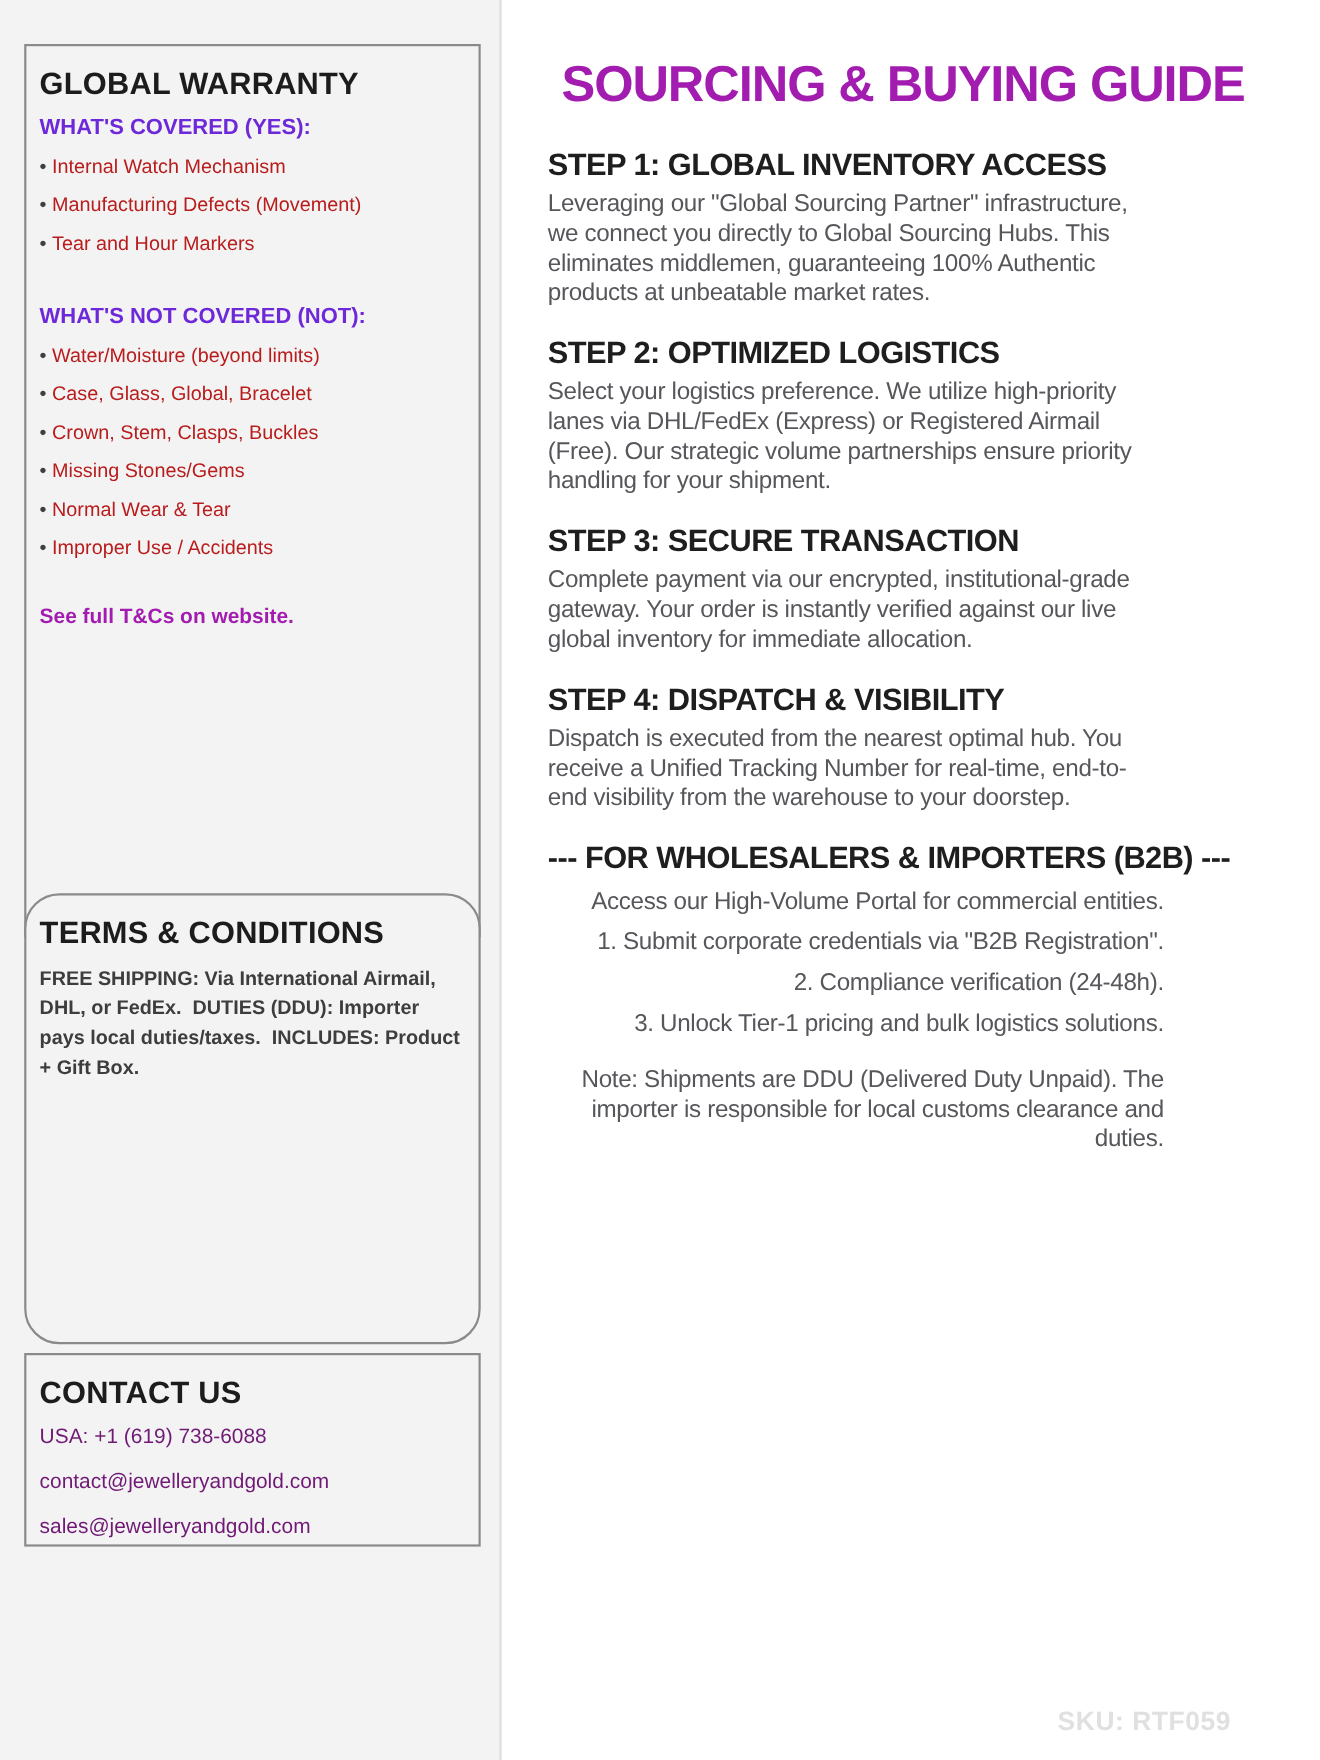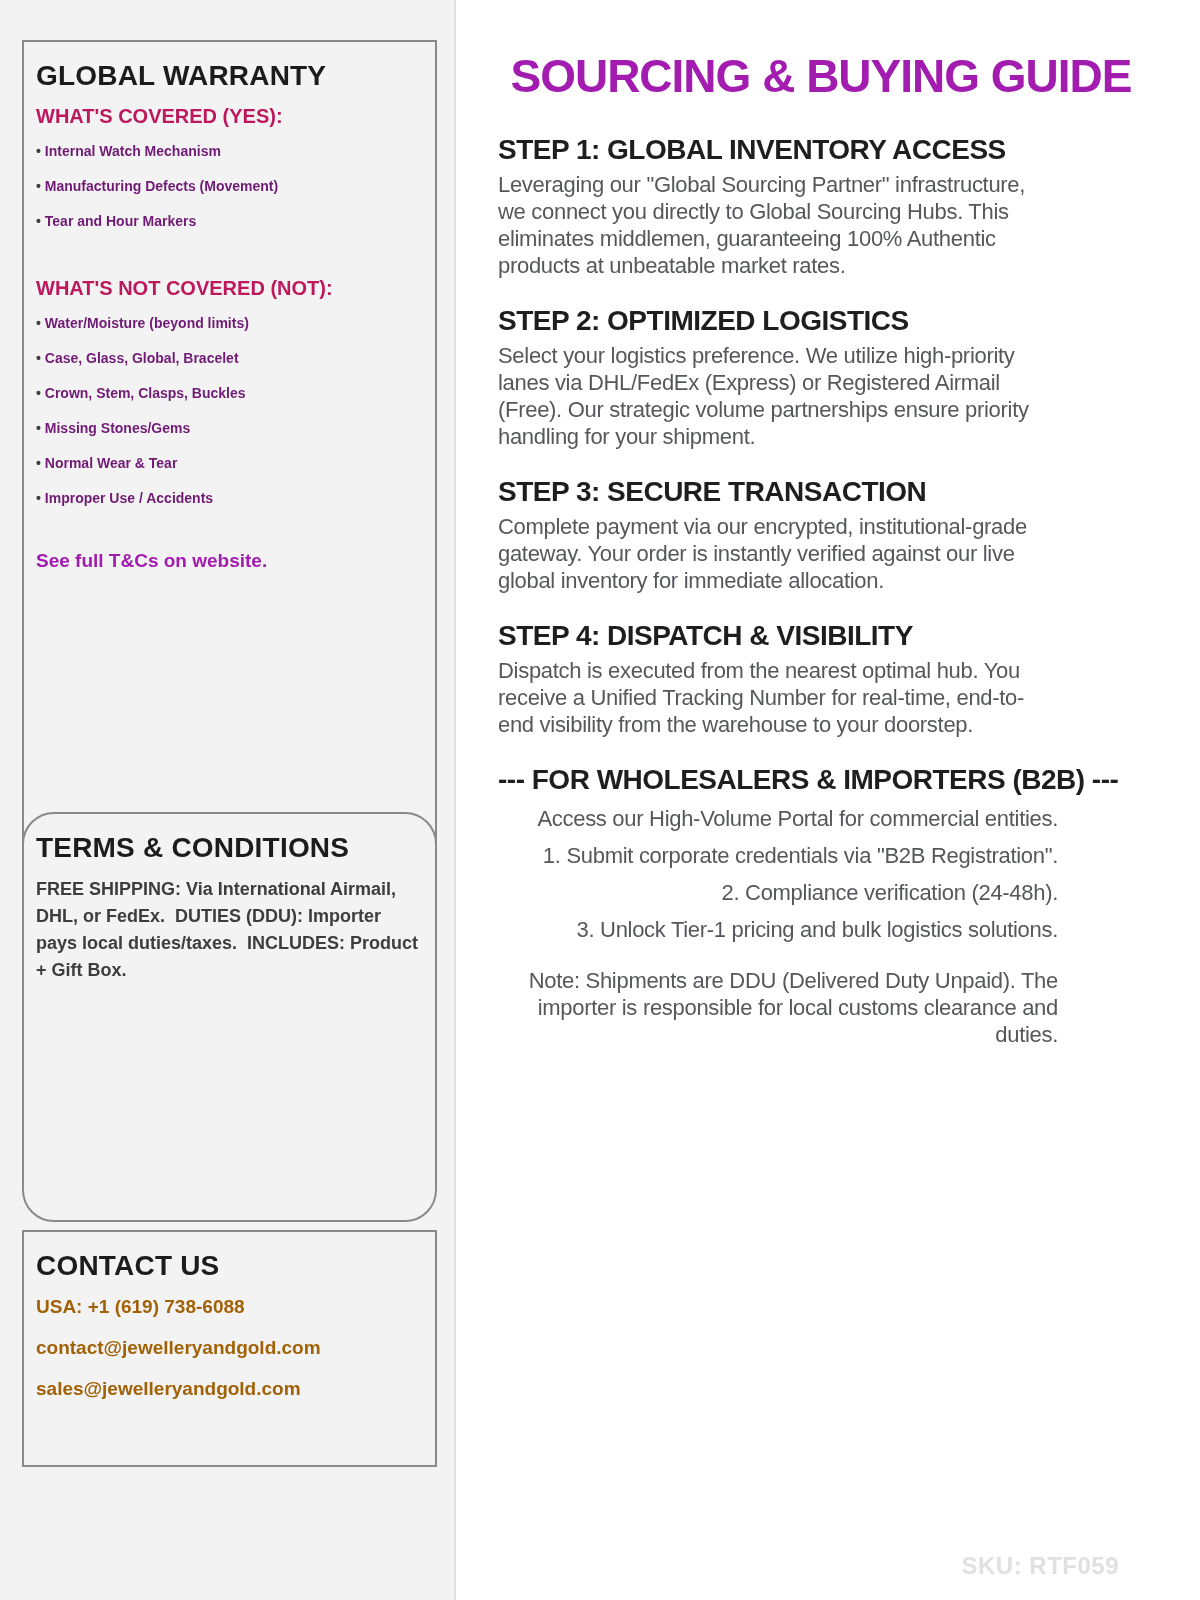--- a/index.html
+++ b/index.html
@@ -22,45 +22,45 @@
   .side-box {
     position: absolute;
     left: 22px;
     width: 415px;
     border: 2px solid #8a8a8a;
     background: #f3f3f3;
     padding: 18px 14px 0 12px;
   }
   .box-warranty { top: 40px;  height: 812px; }
   .box-terms    { top: 812px; height: 410px; border-radius: 32px; }
-  .box-contact  { top: 1230px; height: 237px; }
+  .box-contact  { top: 1230px; height: 176px; }
 
   .side-title {
     font-size: 28px;
     font-weight: 800;
     color: #1c1c1c;
     letter-spacing: 0.2px;
     line-height: 32px;
   }
   .side-subhead {
     font-size: 20px;
     font-weight: 700;
-    color: #be185d;
+    color: #6d28d9;
     line-height: 24px;
     margin-top: 12px;
   }
   .side-subhead.second { margin-top: 44px; }
   ul.side-list {
     list-style: none;
     margin-top: 12px;
   }
   ul.side-list li {
-    font-size: 14px;
-    font-weight: 700;
-    color: #701a75;
+    font-size: 18px;
+    font-weight: 400;
+    color: #b91c1c;
     line-height: 22px;
     margin-bottom: 13px;
   }
   ul.side-list li::before { content: "\2022\00a0 "; color: #3f3f40; }
   .side-footnote {
     margin-top: 40px;
     font-size: 19px;
     font-weight: 700;
     color: #a21caf;
     line-height: 23px;
@@ -69,22 +69,22 @@
     margin-top: 12px;
     font-size: 18px;
     font-weight: 700;
     color: #3d3d3d;
     line-height: 27px;
     white-space: pre-wrap;
   }
   .contact-line {
     margin-top: 19px;
     font-size: 19px;
-    font-weight: 700;
-    color: #a16207;
+    font-weight: 400;
+    color: #701a75;
     line-height: 22px;
   }
   .contact-line.first { margin-top: 14px; }
 
   
   .main {
     position: absolute;
     left: 458px; top: 0;
     width: 742px; height: 1600px;
     background: #ffffff;

